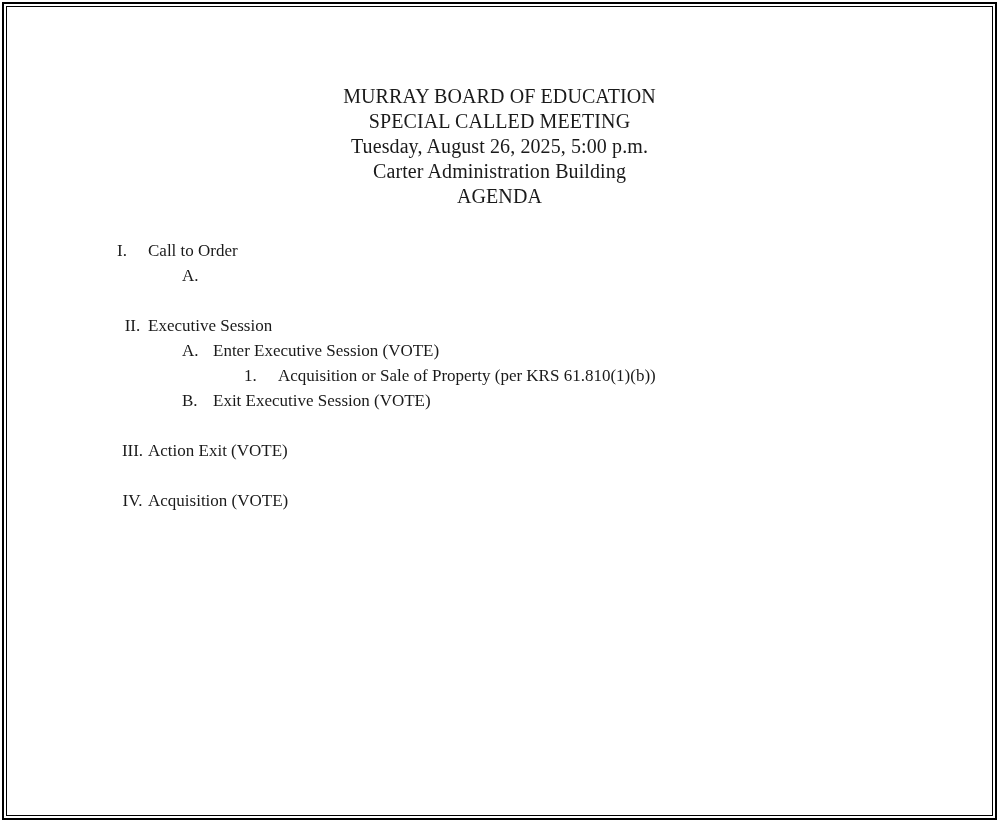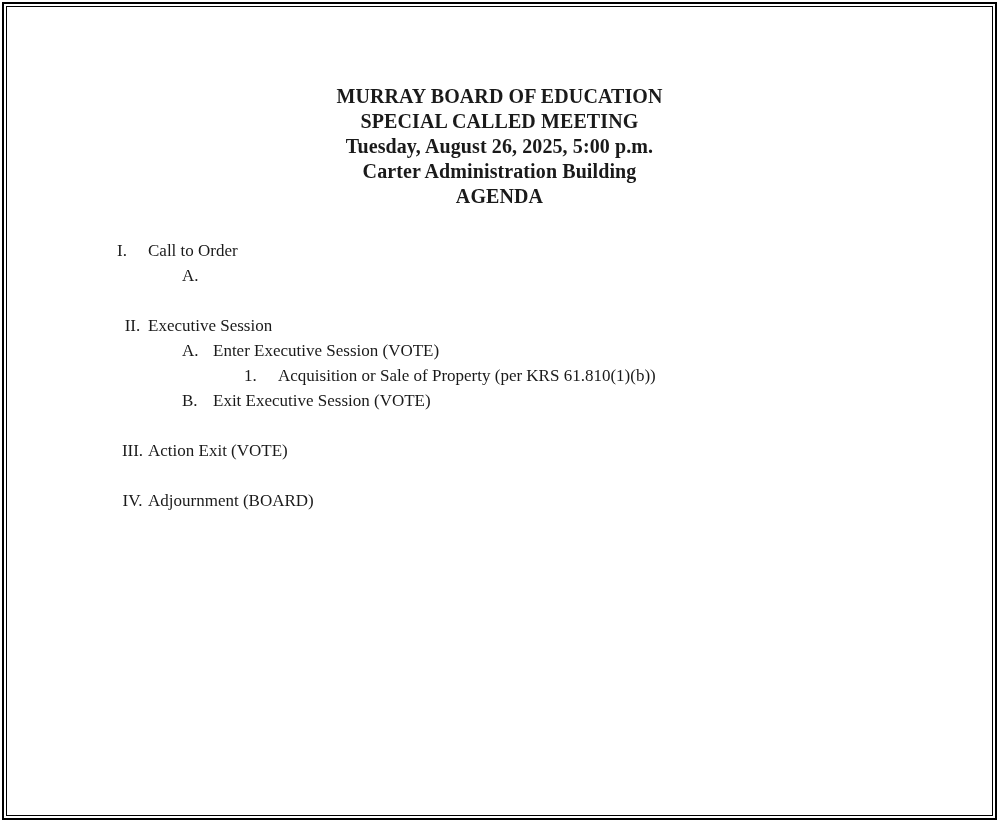--- a/index.html
+++ b/index.html
@@ -32,21 +32,21 @@
     box-sizing: border-box;
   }
   .content {
     position: absolute;
     inset: 0;
     padding-top: 84px;
     box-sizing: border-box;
   }
   .meeting-header {
     text-align: center;
-    font-weight: bold;
+    font-weight: normal;
     font-size: 20px;
     line-height: 25px;
     letter-spacing: 0.1px;
   }
   .agenda {
     margin-top: 29px;
     font-size: 17px;
     line-height: 25px;
   }
   .agenda-row {
@@ -115,18 +115,18 @@
         <span class="label">Exit Executive Session (VOTE)</span>
       </div>
 
       <div class="agenda-row level-1 gap-before">
         <span class="num">III.</span>
         <span class="label">Action Exit (VOTE)</span>
       </div>
 
       <div class="agenda-row level-1 gap-before">
         <span class="num">IV.</span>
-        <span class="label">Adjournment (BOARD)</span>
+        <span class="label">Acquisition (VOTE)</span>
       </div>
 
     </div>
   </div>
 </div>
 
 </body></html>

